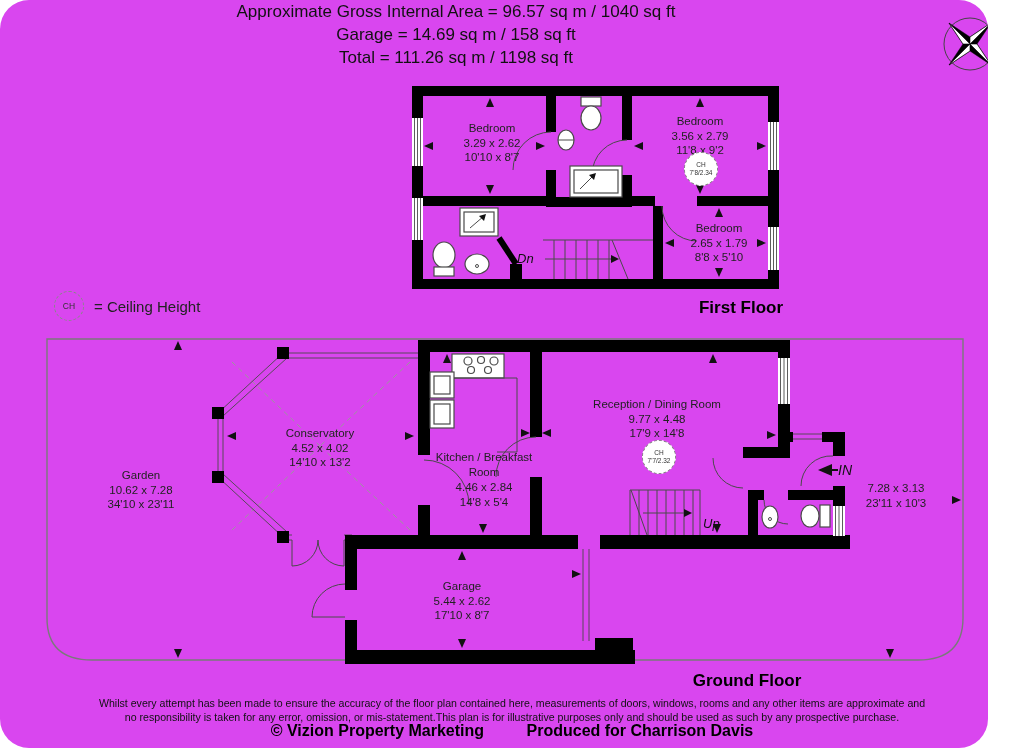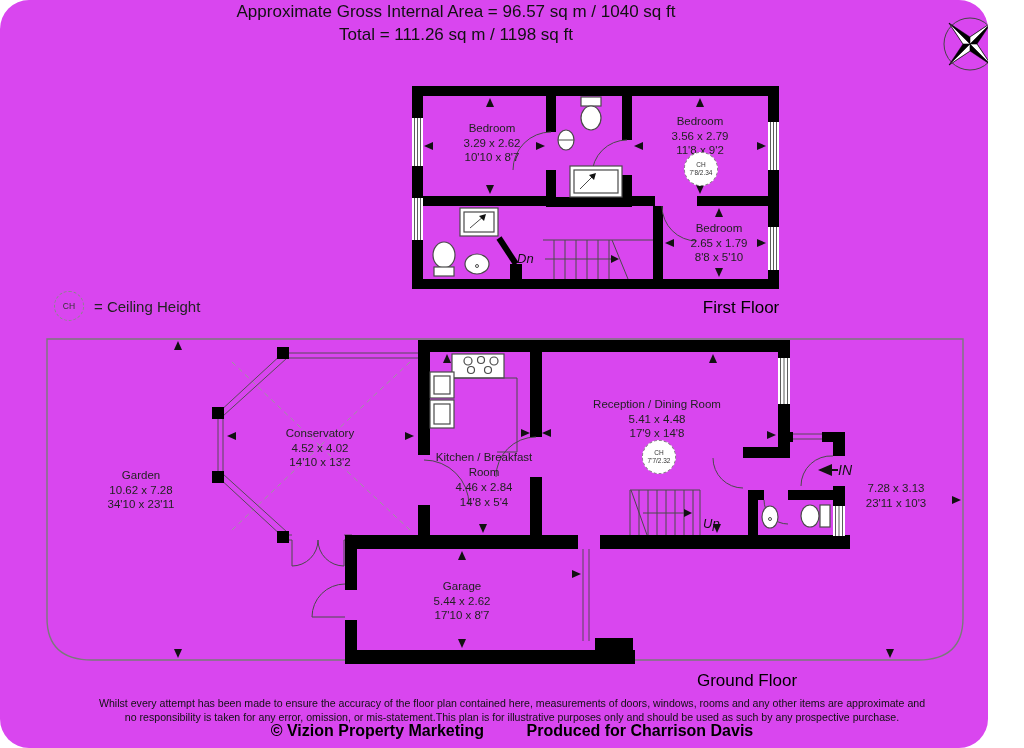--- a/index.html
+++ b/index.html
@@ -7,21 +7,21 @@
           font-family:"Liberation Sans", sans-serif;color:#1c1c1c;border-radius:29px;}
   .abs{position:absolute;}
   .hdr{left:0;top:8;width:912px;text-align:center;font-size:17px;line-height:23px;color:#111;}
   .room-label{position:absolute;text-align:center;font-size:11.5px;line-height:14.5px;
               transform:translateX(-50%);white-space:nowrap;color:#222;}
   .room-label span{display:block;}
   .room-label.wrap{white-space:normal;width:112px;line-height:15px;}
   .ch-circle{position:absolute;width:32px;height:32px;border:1px dashed #888;border-radius:50%;
              display:flex;flex-direction:column;align-items:center;justify-content:center;
              font-size:6.5px;line-height:8px;color:#333;background:#fff;}
-  .floor-title{position:absolute;transform:translateX(-50%);font-size:17px;font-weight:normal;color:#000;white-space:nowrap;}
+  .floor-title{position:absolute;transform:translateX(-50%);font-size:17px;font-weight:bold;color:#000;white-space:nowrap;}
   .stair-label{position:absolute;font-size:13px;color:#111;white-space:nowrap;font-style:italic;}
   .legend{position:absolute;left:54px;top:291px;display:flex;align-items:center;}
   .legend .circ{width:28px;height:28px;border:1px dashed #888;border-radius:50%;
                 display:flex;align-items:center;justify-content:center;font-size:8.5px;color:#333;}
   .legend .txt{margin-left:10px;font-size:15px;color:#222;}
   .disclaimer{left:0;top:696px;width:1024px;text-align:center;font-size:10.6px;line-height:14px;color:#111;}
   .copyright{left:0;top:722px;width:1024px;text-align:center;font-size:16px;font-weight:bold;color:#000;}
   .copyright span{margin:0 19px;}
   svg .wall{fill:#000;stroke:none;}
   svg .thin{stroke:#4a4a4a;stroke-width:1;fill:none;}
@@ -31,20 +31,21 @@
   svg .winline{stroke:#4a4a4a;stroke-width:0.9;fill:none;}
   svg .dash{stroke:#9a9a9a;stroke-width:1;fill:none;stroke-dasharray:5 4;}
 </style>
 </head>
 <body>
 
 <div class="canvas">
 
   <div class="abs hdr">
     <div>Approximate Gross Internal Area = 96.57 sq m / 1040 sq ft</div>
+    <div>Garage = 14.69 sq m / 158 sq ft</div>
     <div>Total = 111.26 sq m / 1198 sq ft</div>
   </div>
 
   <svg class="abs" style="left:934px;top:8px;" width="76" height="80" viewBox="0 0 76 80">
     <circle cx="36" cy="36" r="26" stroke="#444" stroke-width="1" fill="none"></circle>
     <polygon points="36,29 57,15 43,36 57,57 36,43 15,57 29,36 15,15" fill="#000" stroke="#000" stroke-width="0.5"></polygon>
     <polygon points="57,15 36,36 36,29" fill="#fff" stroke="#000" stroke-width="0.6"></polygon>
     <polygon points="57,57 36,36 43,36" fill="#fff" stroke="#000" stroke-width="0.6"></polygon>
     <polygon points="15,57 36,36 36,43" fill="#fff" stroke="#000" stroke-width="0.6"></polygon>
     <polygon points="15,15 36,36 29,36" fill="#fff" stroke="#000" stroke-width="0.6"></polygon>
@@ -355,21 +356,21 @@
     <span>4.52 x 4.02</span>
     <span>14'10 x 13'2</span>
   </div>
   <div class="room-label wrap" style="left:484px;top:450px;">
     <span>Kitchen / Breakfast Room</span>
     <span>4.46 x 2.84</span>
     <span>14'8 x 5'4</span>
   </div>
   <div class="room-label" style="left:657px;top:397px;">
     <span>Reception / Dining Room</span>
-    <span>5.41 x 4.48</span>
+    <span>9.77 x 4.48</span>
     <span>17'9 x 14'8</span>
   </div>
   <div class="ch-circle" style="left:642px;top:440px;">
     <span>CH</span>
     <span>7'7/2.32</span>
   </div>
   <div class="room-label" style="left:462px;top:579px;">
     <span>Garage</span>
     <span>5.44 x 2.62</span>
     <span>17'10 x 8'7</span>

